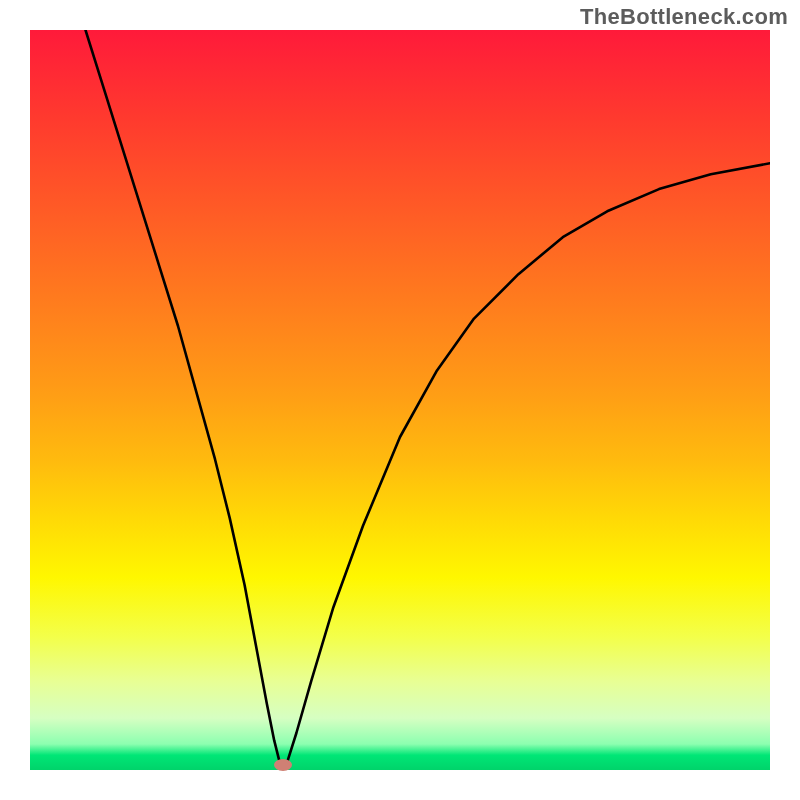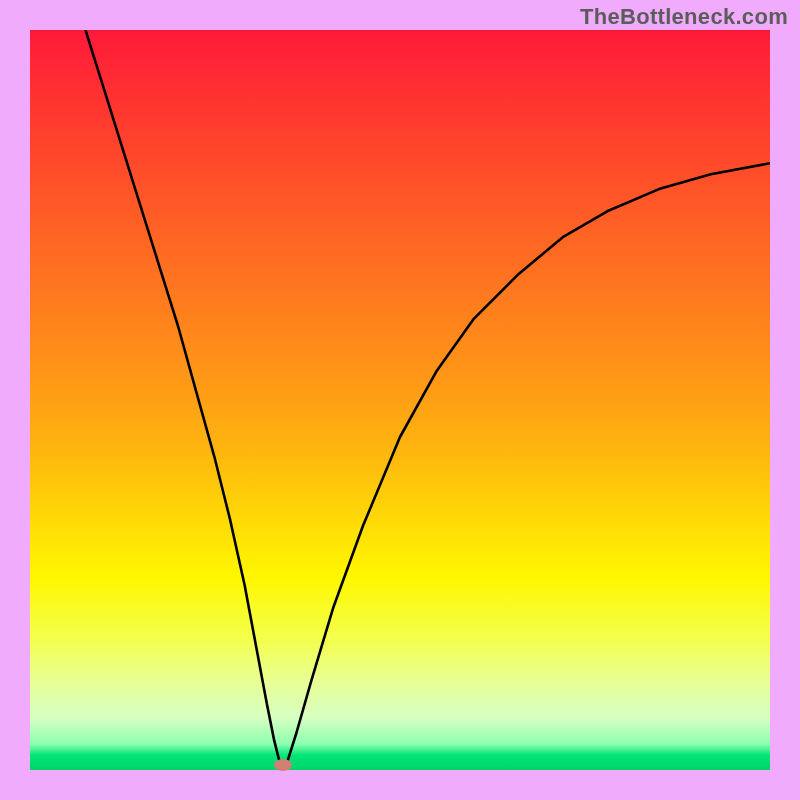--- a/index.html
+++ b/index.html
@@ -8,21 +8,21 @@
     width: 800px;
     height: 800px;
     background: #000;
     overflow: hidden;
     font-family: Arial, Helvetica, sans-serif;
   }
   .frame {
     position: relative;
     width: 800px;
     height: 800px;
-    background: #f0abfc;
+    background: #ffffff;
   }
   .watermark {
     position: absolute;
     top: 4px;
     right: 12px;
     color: #5c5c5c;
     font-size: 22px;
     font-weight: 600;
     letter-spacing: 0.3px;
     user-select: none;

